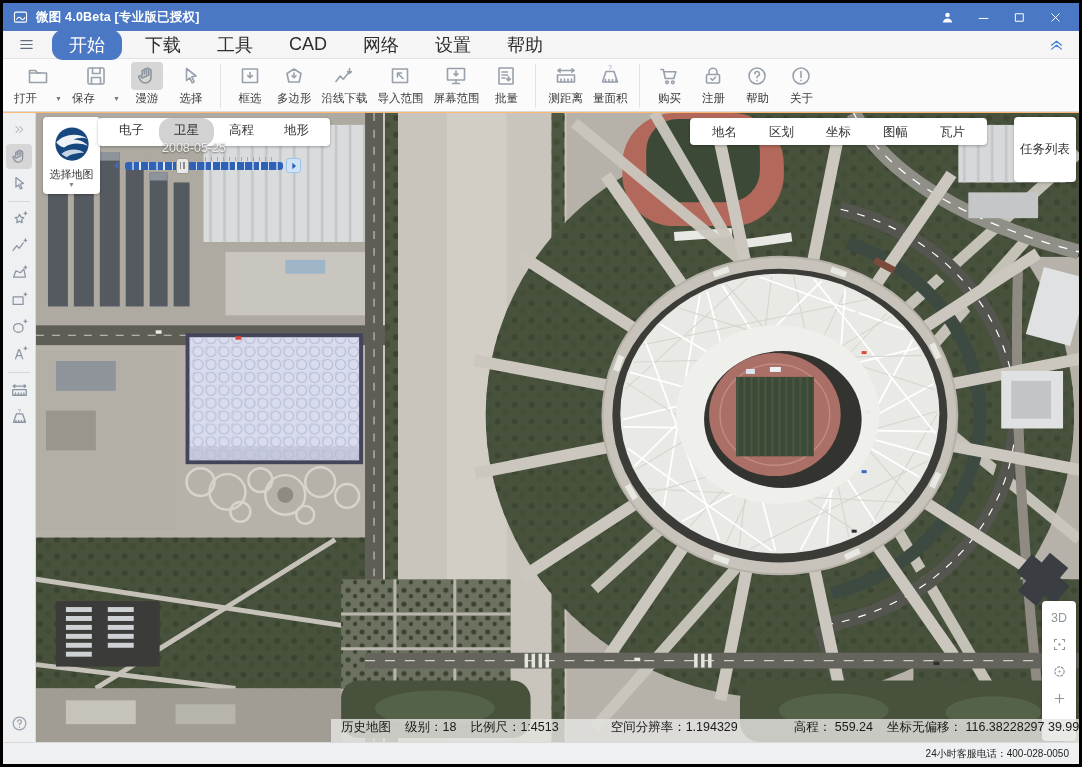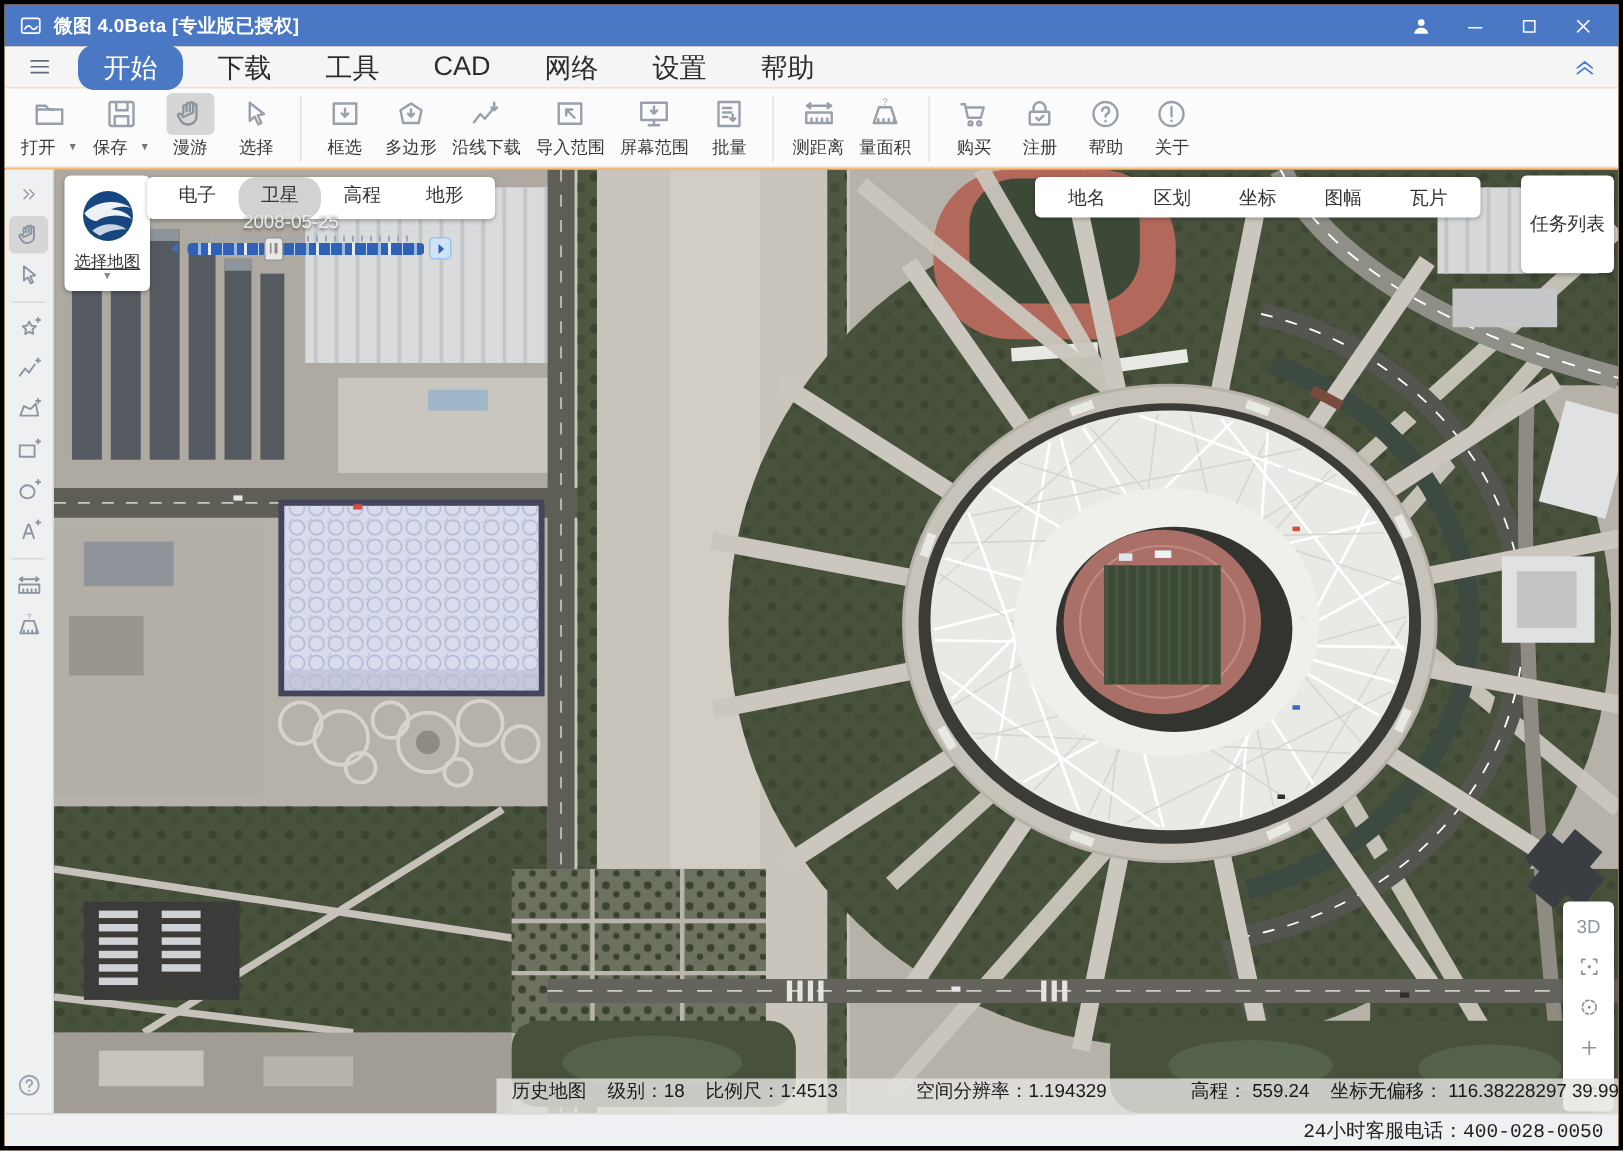--- a/index.html
+++ b/index.html
@@ -21,40 +21,40 @@
   .menu-item{font-size:18px;color:#2d2d2d;padding:3px 13px;margin:0 5px;white-space:nowrap;}
   .menu-item.active{background:#4a78c4;color:#fff;border-radius:11px;padding:3px 17px;}
   .collapse{margin-left:auto;color:#3c7bd9;width:22px;height:22px;display:flex;align-items:center;justify-content:center;}
   .collapse svg{width:17px;height:17px;}
   
   .ribbon{height:53px;background:#fbfbfc;border-bottom:1px solid #dcdcdc;display:flex;align-items:flex-start;padding:3px 6px 0;}
   .rb{display:flex;flex-direction:column;align-items:center;min-width:44px;padding:0 5px;}
   .rb .ic{width:32px;height:28px;display:flex;align-items:center;justify-content:center;color:#98a1ab;border-radius:4px;}
   .rb .ic svg{width:24px;height:24px;}
   .rb.active .ic{background:#d6d6d6;color:#8d959e;}
-  .rb .lb{font-size:11.5px;color:#3a3a3a;margin-top:1px;display:flex;align-items:center;gap:8px;white-space:nowrap;justify-content:center;}
+  .rb .lb{font-size:11.5px;color:#3a3a3a;margin-top:1px;display:flex;align-items:center;gap:18px;white-space:nowrap;justify-content:center;}
   .dd{font-size:7px;color:#777;}
   .rsep{width:1px;background:#e3e3e3;height:44px;margin:2px 7px;}
   
   .content{position:absolute;top:110px;left:0;right:0;bottom:22px;display:flex;}
   .sidebar{width:33px;background:#eff0f1;border-right:1px solid #d9d9d9;display:flex;flex-direction:column;align-items:center;padding-top:4px;gap:2px;}
   .sb{width:26px;height:25px;display:flex;align-items:center;justify-content:center;color:#8b95a3;border-radius:4px;}
   .sb svg{width:19px;height:19px;}
   .sb.small svg{width:13px;height:13px;}
   .sb.active{background:#d6d6d6;}
   .ssep{width:22px;height:1px;background:#d7d7d7;margin:3px 0;}
   .sidebar .spacer{flex:1;}
   .sb.bottom{margin-bottom:6px;color:#9aa4b2;}
   
   .map{flex:1;position:relative;overflow:hidden;background:#b6b2a9;}
   .map-art{position:absolute;inset:0;width:100%;height:100%;}
   .panel{background:#fff;border-radius:4px;box-shadow:0 1px 3px rgba(0,0,0,.28);}
   .map-picker{position:absolute;left:7px;top:4px;width:57px;height:77px;display:flex;flex-direction:column;align-items:center;padding-top:6px;}
   .map-picker .logo{width:42px;height:42px;}
-  .map-picker .lbl{font-size:11px;color:#333;margin-top:2px;text-decoration:underline;}
+  .map-picker .lbl{font-size:11px;color:#333;margin-top:2px;}
   .map-picker .caret{color:#8a8a8a;font-size:7px;line-height:6px;}
   .layer-tabs{position:absolute;left:62px;top:5px;height:28px;display:flex;padding:0 6px;}
   .ltab{font-size:12.5px;color:#333;padding:4px 15px;border-radius:12px;white-space:nowrap;}
   .ltab.active{background:#d2d2d2;}
   .timeline{position:absolute;left:74px;top:28px;width:206px;}
   .tl-date{font-size:12.5px;color:#ececea;text-shadow:0 1px 2px rgba(40,40,40,.6);margin-left:52px;}
   .tl-row{display:flex;align-items:center;gap:3px;margin-top:3px;}
   .tl-arrow{color:#3d6cc0;width:12px;height:12px;display:flex;align-items:center;justify-content:center;}
   .tl-arrow svg{width:11px;height:11px;}
   .tl-track{position:relative;width:158px;height:8px;border-radius:3px;
@@ -69,21 +69,21 @@
   .ob{font-size:12.5px;color:#333;padding:4px 16px;white-space:nowrap;}
   .task-button{position:absolute;right:3px;top:4px;width:62px;height:65px;display:flex;align-items:center;justify-content:center;font-size:12.5px;color:#333;}
   .map-controls{position:absolute;right:3px;bottom:1px;width:34px;display:flex;flex-direction:column;align-items:center;padding:5px 0 4px;gap:4px;}
   .mc{width:24px;height:23px;display:flex;align-items:center;justify-content:center;color:#8d959d;font-size:12.5px;}
   .mc svg{width:17px;height:17px;}
   .status-overlay{position:absolute;left:295px;right:0;bottom:0;height:23px;background:rgba(228,228,224,.82);display:flex;align-items:flex-start;font-size:12.5px;color:#1a1a1a;padding:0 10px;white-space:nowrap;overflow:hidden;}
   .status-overlay span{margin-right:14px;}
   .status-overlay span:nth-child(3){margin-right:52px;}
   .status-overlay span:nth-child(4){margin-right:56px;}
   
-  .footer{position:absolute;left:0;right:0;bottom:0;height:22px;background:#eef0f1;border-top:1px solid #dadada;display:flex;align-items:center;justify-content:flex-end;padding-right:10px;font-size:13px;color:#1f1f1f;font-family:Liberation Mono, monospace;}
+  .footer{position:absolute;left:0;right:0;bottom:0;height:22px;background:#eef0f1;border-top:1px solid #dadada;display:flex;align-items:center;justify-content:flex-end;padding-right:10px;font-size:10px;color:#1f1f1f;}
 </style>
 </head>
 <body>
 
 <div class="window">
 
   <div class="titlebar">
     <span class="app-icon">
         <svg viewBox="0 0 24 24" fill="none" stroke="currentColor" stroke-width="1.6" stroke-linecap="round" stroke-linejoin="round">
           <rect x="3.5" y="4.5" width="17" height="14" rx="2"></rect>

